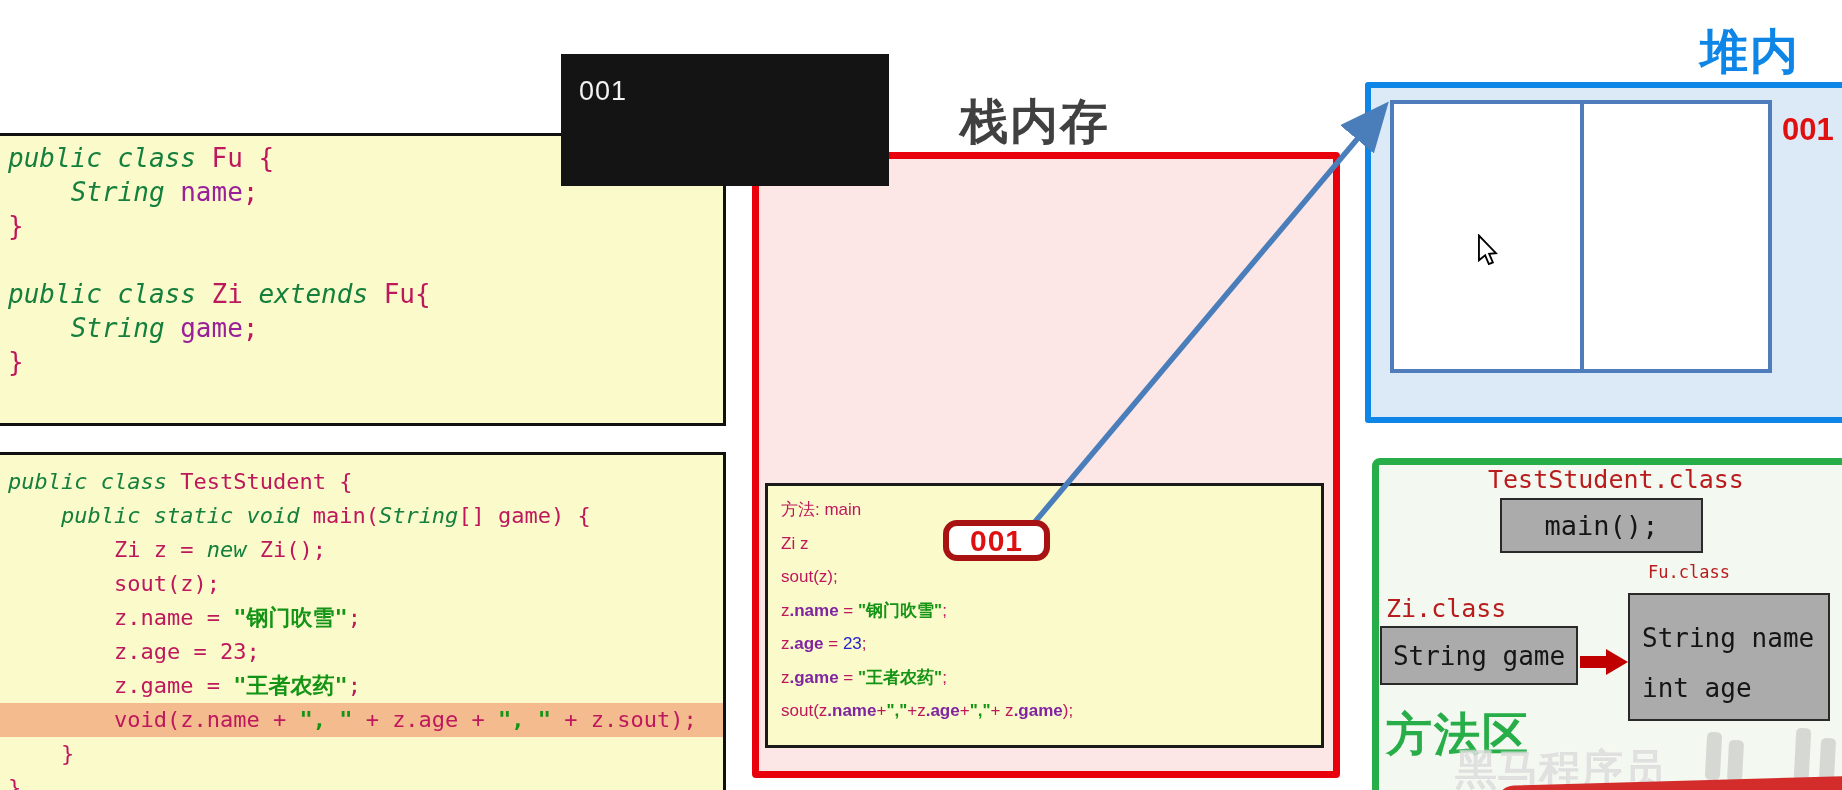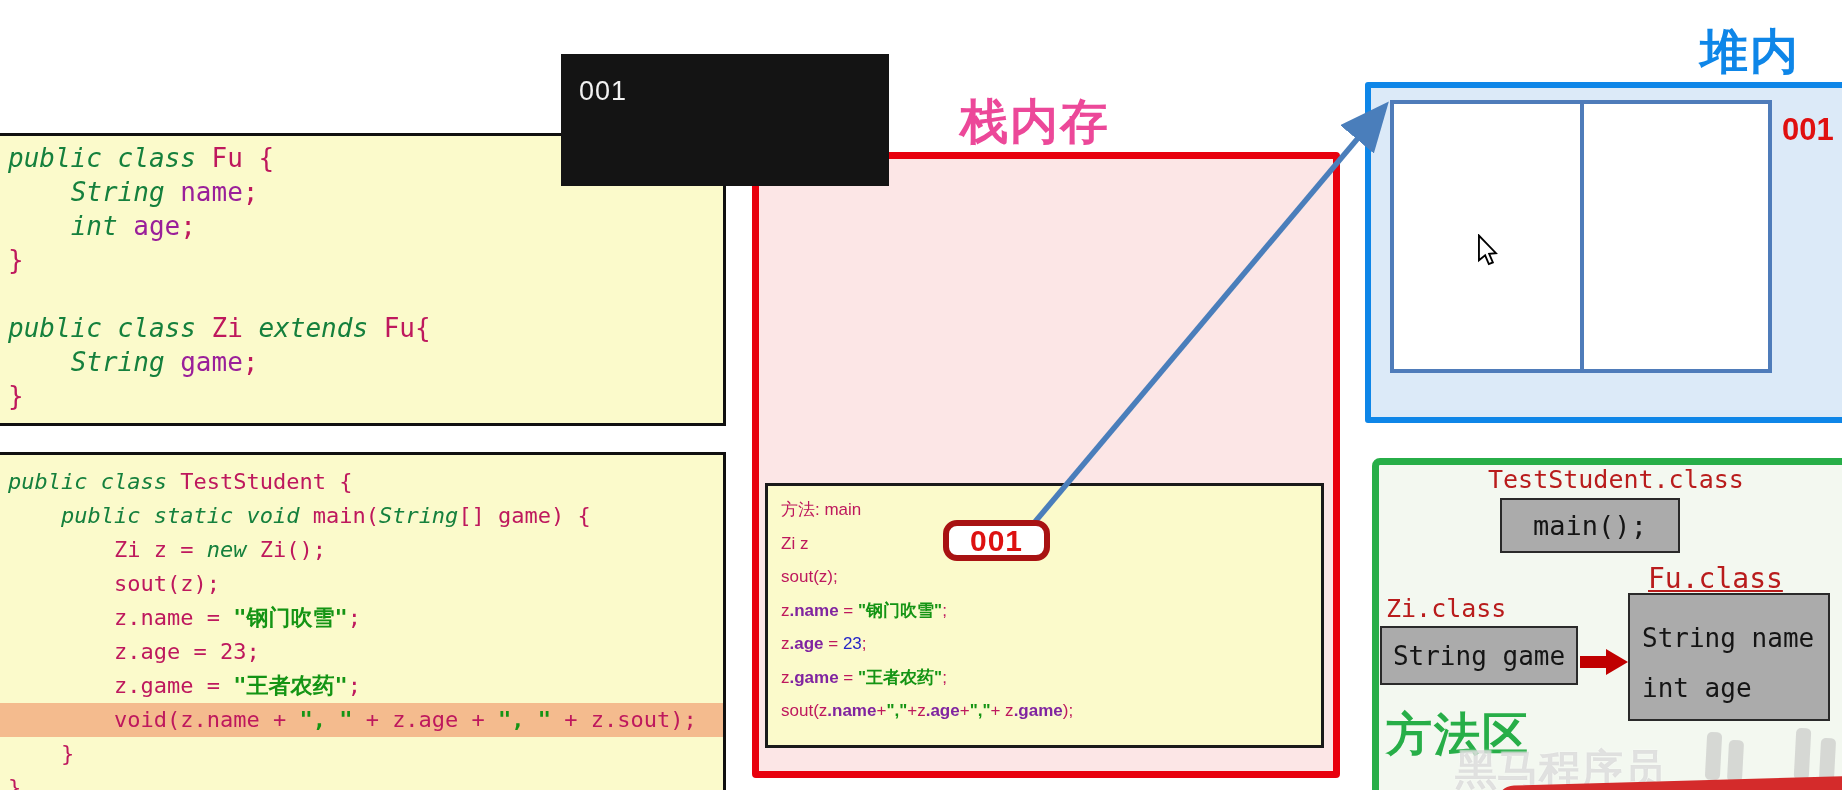--- a/index.html
+++ b/index.html
@@ -15,21 +15,21 @@
   .tk-k{color:#15803d;font-style:italic;}
   .tk-p{color:#be185d;}
   .tk-m{color:#9A1F9A;}
   .tk-mb{color:#8024A0;font-weight:bold;}
   .tk-s{color:#149414;font-weight:bold;}
   .tk-n{color:#2525C8;}
   
   #black-box{position:absolute;left:561px;top:54px;width:328px;height:132px;background:#141414;z-index:6;}
   #black-box span{position:absolute;left:18px;top:22px;color:#f2f2f2;font-size:27px;font-weight:400;letter-spacing:1px;}
   
-  #stack-label{position:absolute;left:960px;top:90px;font-size:48px;font-weight:bold;color:#ec4899;letter-spacing:2px;z-index:2;}
+  #stack-label{position:absolute;left:960px;top:90px;font-size:48px;font-weight:bold;color:#404040;letter-spacing:2px;z-index:2;}
   #stack-box{position:absolute;left:752px;top:152px;width:588px;height:626px;box-sizing:border-box;
              border:7px solid #E8000D;border-radius:4px;background:#FCE6E6;z-index:1;}
   #stack-frame{position:absolute;left:765px;top:483px;width:559px;height:265px;box-sizing:border-box;
                background:#FBFACB;border:3px solid #1a1a1a;padding:7px 0 0 13px;
                font-family:Liberation Sans, sans-serif;font-size:17px;z-index:3;}
   #stack-frame .cline{line-height:33.5px;height:33.5px;}
   #ref-badge{position:absolute;left:943px;top:520px;width:107px;height:41px;box-sizing:border-box;
              background:#ffffff;border:6px solid #A81212;border-radius:14px;z-index:7;
              display:flex;align-items:center;justify-content:center;}
   #ref-badge span{color:#DD1111;font-size:30px;font-weight:bold;font-family:"Liberation Sans",sans-serif;letter-spacing:1px;}
@@ -46,25 +46,25 @@
   .heap-field{position:absolute;font-size:27px;color:#1d1d1d;white-space:nowrap;}
   .heap-value{position:absolute;font-size:30px;font-weight:bold;color:#7030A0;white-space:nowrap;}
   #hf-name{left:1403px;top:150px;}   #hv-name{left:1452px;top:197px;}
   #hf-age{left:1403px;top:246px;}    #hv-age{left:1472px;top:284px;}
   #hf-game{left:1594px;top:152px;}   #hv-game{left:1643px;top:197px;}
   
   #method-box{position:absolute;left:1372px;top:458px;width:500px;height:360px;box-sizing:border-box;
               border:7px solid #27AE48;border-radius:8px;background:#F3F8F0;z-index:1;}
   .mono-label{position:absolute;font-family:"DejaVu Sans Mono","Liberation Mono",monospace;color:#b91c1c;white-space:nowrap;z-index:2;}
   #ts-class-label{left:1488px;top:465px;font-size:25px;}
-  #fu-class-label{left:1648px;top:562px;font-size:28px;text-decoration:underline;}
+  #fu-class-label{left:1648px;top:562px;font-size:17px;}
   #zi-class-label{left:1386px;top:594px;font-size:25px;}
   .gray-box{position:absolute;background:#ABABAB;border:2px solid #2A2A2A;box-sizing:border-box;
             font-family:"DejaVu Sans Mono","Liberation Mono",monospace;color:#151515;z-index:2;}
-  #main-box{left:1500px;top:498px;width:180px;height:55px;font-size:27px;display:flex;align-items:center;justify-content:center;}
+  #main-box{left:1500px;top:498px;width:203px;height:55px;font-size:27px;display:flex;align-items:center;justify-content:center;}
   #zi-box{left:1380px;top:626px;width:198px;height:59px;font-size:26px;display:flex;align-items:center;justify-content:center;}
   #fu-box{left:1628px;top:593px;width:202px;height:128px;font-size:26px;padding:18px 0 0 12px;}
   #fu-box div{line-height:50px;white-space:nowrap;}
   #red-arrow{position:absolute;left:1580px;top:649px;z-index:3;}
   #red-arrow .shaft{position:absolute;left:0;top:7px;width:28px;height:12px;background:#C00000;}
   #red-arrow .head{position:absolute;left:26px;top:0;width:0;height:0;
                    border-top:13px solid transparent;border-bottom:13px solid transparent;border-left:22px solid #C00000;}
   #area-label{position:absolute;left:1386px;top:704px;font-size:46px;font-weight:bold;color:#27AE48;z-index:2;letter-spacing:2px;}
   
   #watermark{position:absolute;left:1455px;top:742px;font-size:42px;font-weight:bold;
@@ -75,21 +75,20 @@
   #cursor-icon{position:absolute;left:1476px;top:234px;z-index:8;}
 </style>
 </head>
 <body>
 
 <div id="canvas">
 
   <div id="code-box-top" class="code-box">
       <div class="cline"><span class="tk-k">public class </span><span class="tk-p">Fu {</span></div>
       <div class="cline"><span class="tk-p">    </span><span class="tk-k">String </span><span class="tk-m">name</span><span class="tk-p">;</span></div>
-      <div class="cline"><span class="tk-p">    </span><span class="tk-k">int </span><span class="tk-m">age</span><span class="tk-p">;</span></div>
       <div class="cline"><span class="tk-p">}</span></div>
       <div class="cline"><span class="tk-p"></span></div>
       <div class="cline"><span class="tk-k">public class </span><span class="tk-p">Zi </span><span class="tk-k">extends </span><span class="tk-p">Fu{</span></div>
       <div class="cline"><span class="tk-p">    </span><span class="tk-k">String </span><span class="tk-m">game</span><span class="tk-p">;</span></div>
       <div class="cline"><span class="tk-p">}</span></div>
     </div>
   <div id="code-box-bottom" class="code-box">
       <div class="cline"><span class="tk-k">public class </span><span class="tk-p">TestStudent {</span></div>
       <div class="cline"><span class="tk-p">    </span><span class="tk-k">public static void </span><span class="tk-p">main(</span><span class="tk-k">String</span><span class="tk-p">[] game) {</span></div>
       <div class="cline"><span class="tk-p">        Zi z = </span><span class="tk-k">new </span><span class="tk-p">Zi();</span></div>

